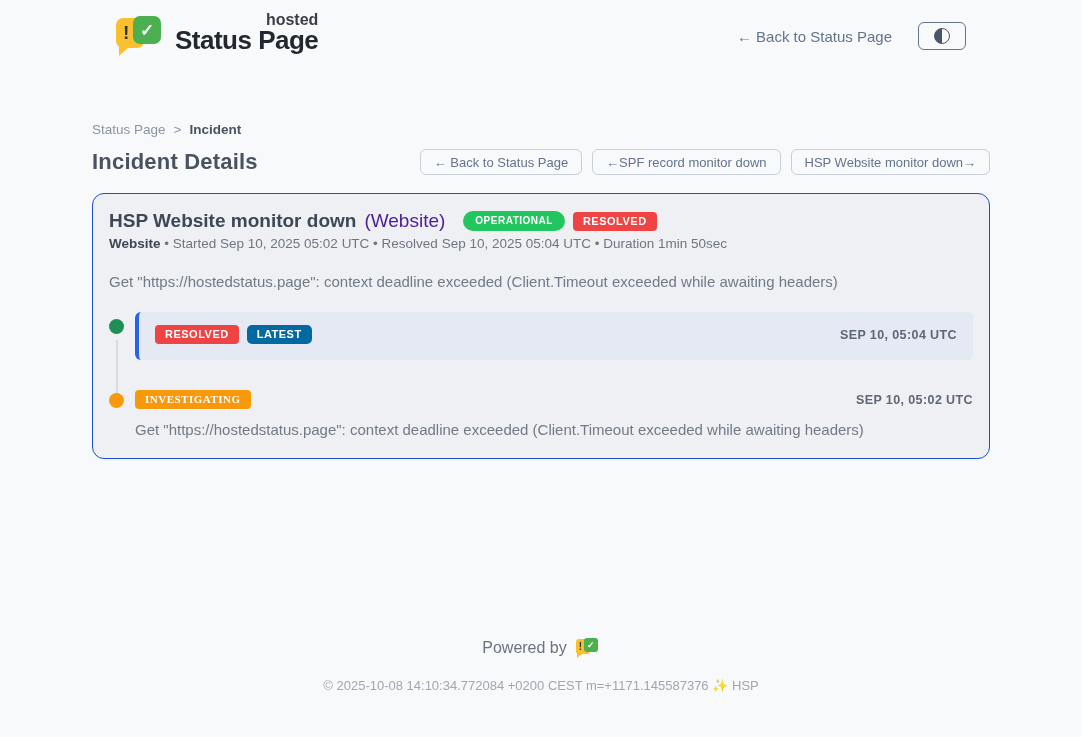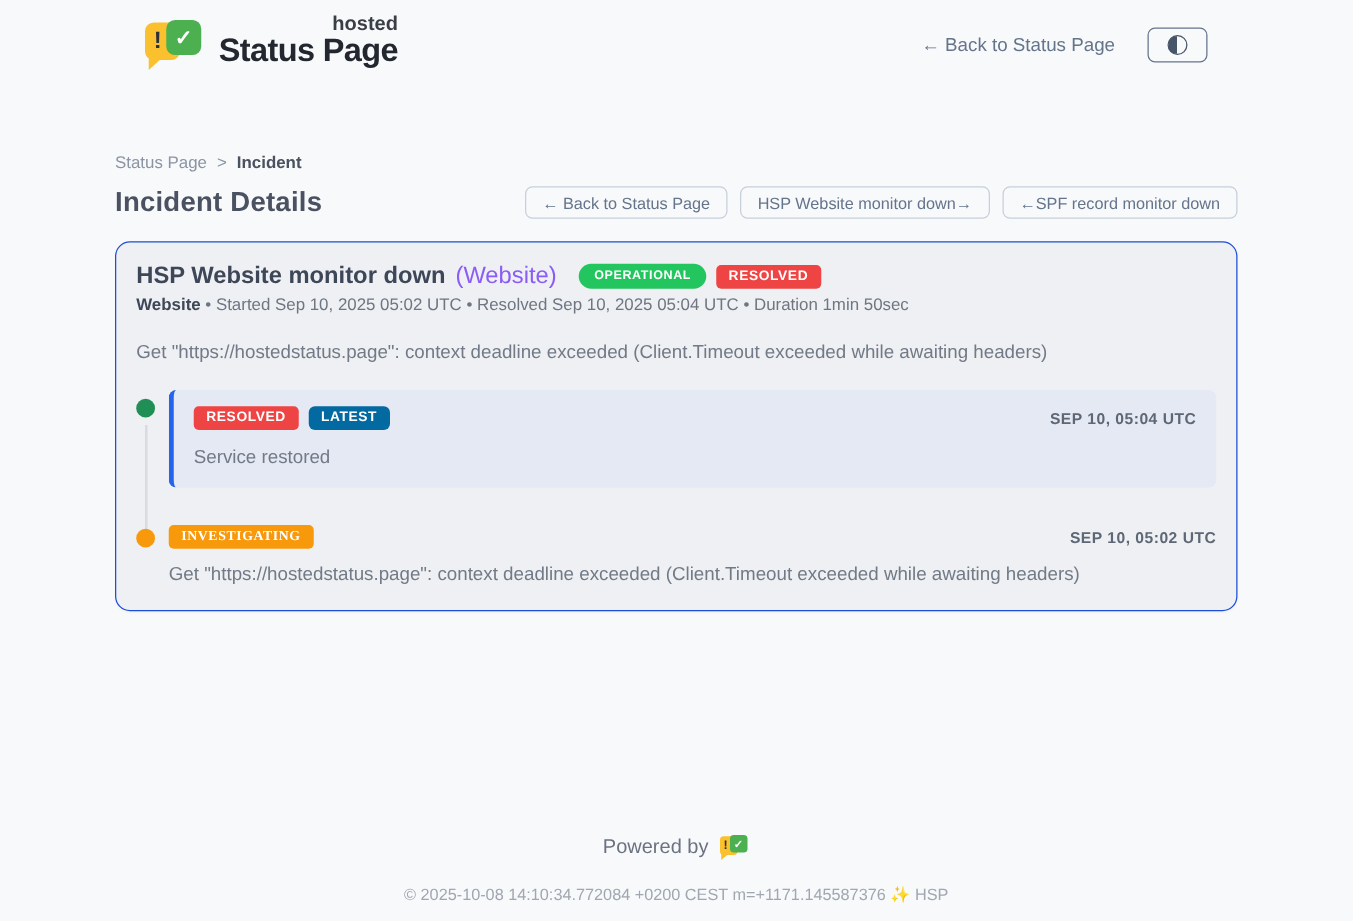--- a/index.html
+++ b/index.html
@@ -72,21 +72,21 @@
 
   
   .card {
     margin-top:18px; background:#eef0f3;
     border:1px solid #1d4ed8; border-radius:12px;
     padding:16px 16px 20px;
     box-shadow:0 1px 2px rgba(0,0,0,0.03);
   }
   .card-title-row { display:flex; align-items:center; gap:8px; }
   h2 { font-size:19px; font-weight:bold; color:#3d4757; }
-  .component { font-size:19px; color:#8b5cf6; margin-right:10px; }
+  .component { font-size:19px; color:#4c1d95; margin-right:10px; }
   .pill {
     display:inline-block; color:#fff; font-weight:bold;
     font-size:11px; letter-spacing:0.5px; padding:4px 10px; border-radius:4px;
     line-height:1;
   }
   .pill-operational { background:#22c55e; border-radius:999px; font-size:10px; padding:5px 12px; }
   .pill-resolved { background:#ef4444; }
   .pill-latest { background:#0369a1; border-radius:5px; }
   .pill-investigating { background:#f8990b;font-family:Liberation Serif, serif; }
   .meta { margin-top:4px; font-size:13.5px; color:#6e7682; }
@@ -163,22 +163,22 @@
   <nav class="breadcrumb">
     <a>Status Page</a>
     <span>&gt;</span>
     <span class="crumb-current">Incident</span>
   </nav>
 
   <div class="title-row">
     <h1>Incident Details</h1>
     <div class="nav-buttons">
       <button>← Back to Status Page</button>
+      <button>←SPF record monitor down</button>
       <button>HSP Website monitor down→</button>
-      <button>←SPF record monitor down</button>
     </div>
   </div>
 
   <section class="card">
     <div class="card-title-row">
       <h2>HSP Website monitor down</h2>
       <span class="component">(Website)</span>
       <span class="pill pill-operational">OPERATIONAL</span>
       <span class="pill pill-resolved">RESOLVED</span>
     </div>
@@ -193,21 +193,20 @@
         <div class="rail">
           <span class="dot dot-green"></span>
           <span class="rail-line"></span>
         </div>
         <div class="entry entry-highlight">
           <div class="entry-head">
             <span class="pill pill-resolved">RESOLVED</span>
             <span class="pill pill-latest">LATEST</span>
             <span class="timestamp">SEP 10, 05:04 UTC</span>
           </div>
-          <p class="entry-message">Service restored</p>
         </div>
       </div>
 
       <div class="timeline-item">
         <div class="rail">
           <span class="dot dot-orange"></span>
         </div>
         <div class="entry entry-plain">
           <div class="entry-head">
             <span class="pill pill-investigating">INVESTIGATING</span>

